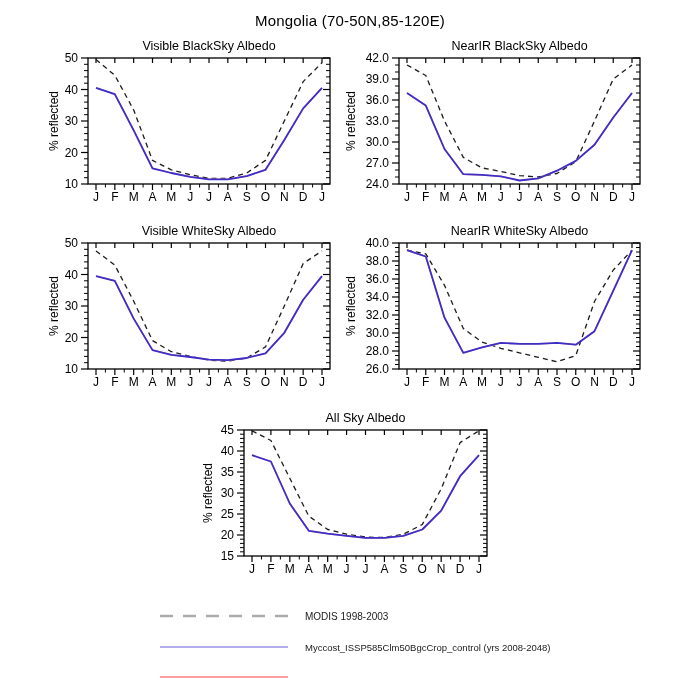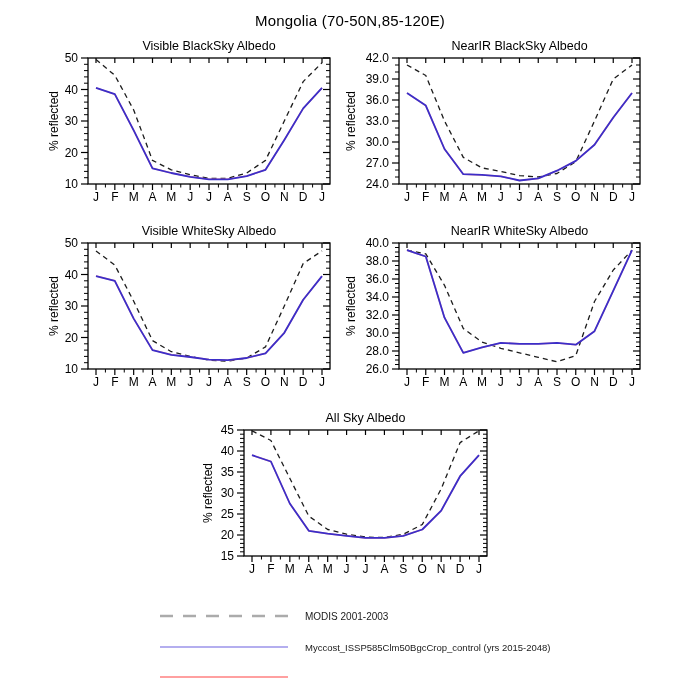--- a/index.html
+++ b/index.html
@@ -596,26 +596,26 @@
       <polyline points="252.0,455.2 270.9,461.5 289.8,503.5 308.8,530.8 327.7,533.7 346.6,535.8 365.5,537.9 384.4,537.9 403.3,535.8 422.3,529.5 441.2,510.6 460.1,476.2 479.0,455.2" fill="none" stroke="#ff9c9c" stroke-width="1.5" stroke-linejoin="round" stroke-linecap="butt"></polyline>
       <polyline points="252.0,455.2 270.9,461.5 289.8,503.5 308.8,530.8 327.7,533.7 346.6,535.8 365.5,537.9 384.4,537.9 403.3,535.8 422.3,529.5 441.2,510.6 460.1,476.2 479.0,455.2" fill="none" stroke="#3b2ec9" stroke-width="1.8" stroke-linejoin="round" stroke-linecap="butt"></polyline>
     </svg>
   </div>
 
 <div class="legend">
   <div class="legend-row r1">
     <svg width="128" height="8">
       <line x1="0" y1="4" x2="128" y2="4" stroke="#ababab" stroke-width="2.6" stroke-dasharray="13 10"></line>
     </svg>
-    <span>MODIS 2001-2003</span>
+    <span>MODIS 1998-2003</span>
   </div>
   <div class="legend-row r2">
     <svg width="128" height="8">
       <line x1="0" y1="4" x2="128" y2="4" stroke="#6a5fe0" stroke-width="1.2"></line>
     </svg>
-    <span>Myccost_ISSP585Clm50BgcCrop_control (yrs 2015-2048)</span>
+    <span>Myccost_ISSP585Clm50BgcCrop_control (yrs 2008-2048)</span>
   </div>
   <div class="legend-row r3">
     <svg width="128" height="8">
       <line x1="0" y1="4" x2="128" y2="4" stroke="#ffa0a0" stroke-width="2"></line>
     </svg>
   </div>
 </div>
 
 </body></html>

